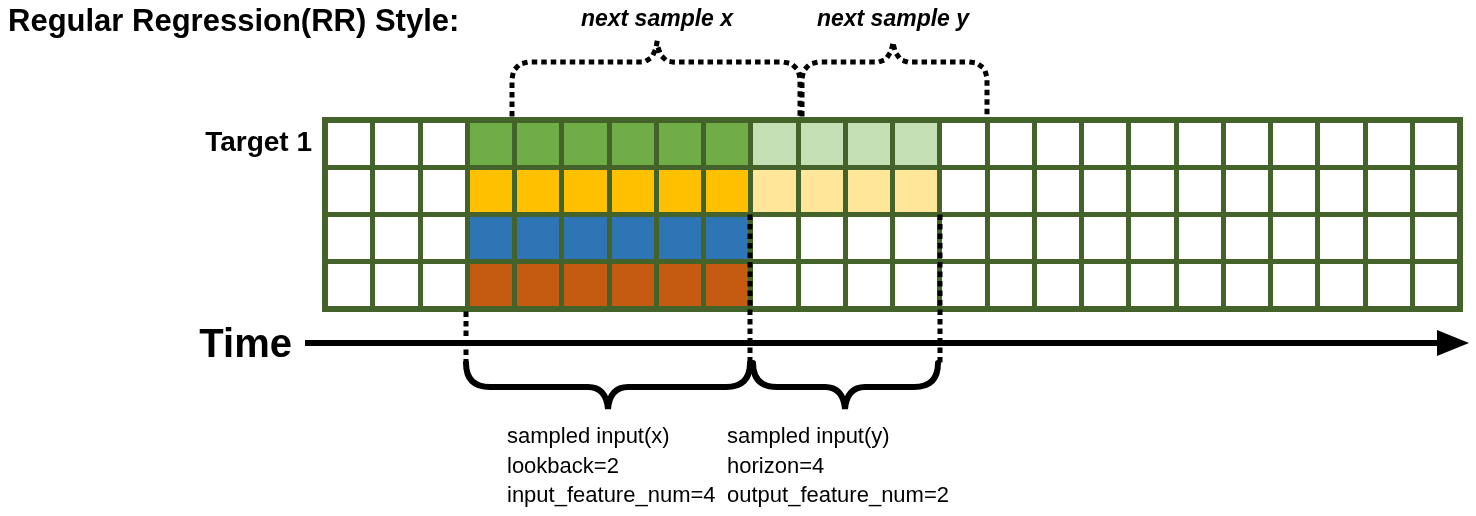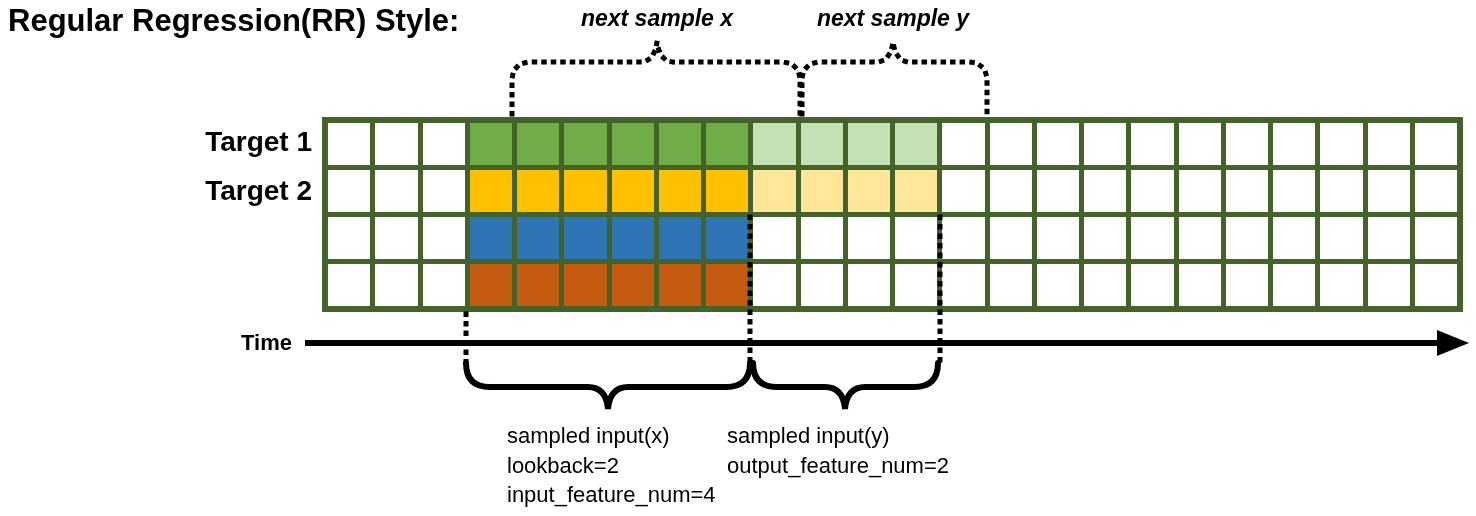--- a/index.html
+++ b/index.html
@@ -32,41 +32,40 @@
     display:grid;
     grid-template-columns:repeat(24,1fr);
     grid-template-rows:repeat(4,1fr);
     gap:5px;padding:6px;box-sizing:border-box;
   }
   .cell{background:#ffffff;}
   #decor{left:0;top:0;z-index:5;pointer-events:none;}
   #time-label{
     left:160px;top:325px;width:132px;height:36px;
     line-height:36px;text-align:right;
-    font-size:22px;font-weight:bold;
+    font-size:40px;font-weight:bold;
   }
   .note-block{
     top:421px;
     font-size:22px;line-height:29.5px;
     white-space:nowrap;
   }
   #note-input{left:507px;}
   #note-output{left:727px;}
 </style>
 </head>
 <body>
 
 <div class="abs" id="title">Regular Regression(RR) Style:</div>
 
 <div class="abs next-label" style="left:657px;">next sample x</div>
 <div class="abs next-label" style="left:893px;">next sample y</div>
 
 <div class="abs" id="row-labels">
   <div class="row-label" style="top:117px;margin-left:8px;">Target 1</div>
-  <div class="row-label" style="top:166px;">Target 2</div>
 </div>
 
 <div class="abs" id="sample-grid" style="background: rgb(68, 99, 43);">
     <div class="cell" style="background: rgb(255, 255, 255);"></div>
     <div class="cell" style="background: rgb(255, 255, 255);"></div>
     <div class="cell" style="background: rgb(255, 255, 255);"></div>
     <div class="cell" style="background: rgb(112, 173, 71);"></div>
     <div class="cell" style="background: rgb(112, 173, 71);"></div>
     <div class="cell" style="background: rgb(112, 173, 71);"></div>
     <div class="cell" style="background: rgb(112, 173, 71);"></div>
@@ -181,14 +180,15 @@
   <path d="M 753 363 Q 753 387 777 387 L 825 387 Q 843 387 845 409 Q 847 387 865 387 L 914 387 Q 938 387 938 363" fill="none" stroke="#000" stroke-width="6" stroke-linecap="round"></path>
 </svg>
 
 <div class="abs note-block" id="note-input">
   <div>sampled input(x)</div>
   <div>lookback=2</div>
   <div>input_feature_num=4</div>
 </div>
 <div class="abs note-block" id="note-output">
   <div>sampled input(y)</div>
+  <div>horizon=4</div>
   <div>output_feature_num=2</div>
 </div>
 
 </body></html>

